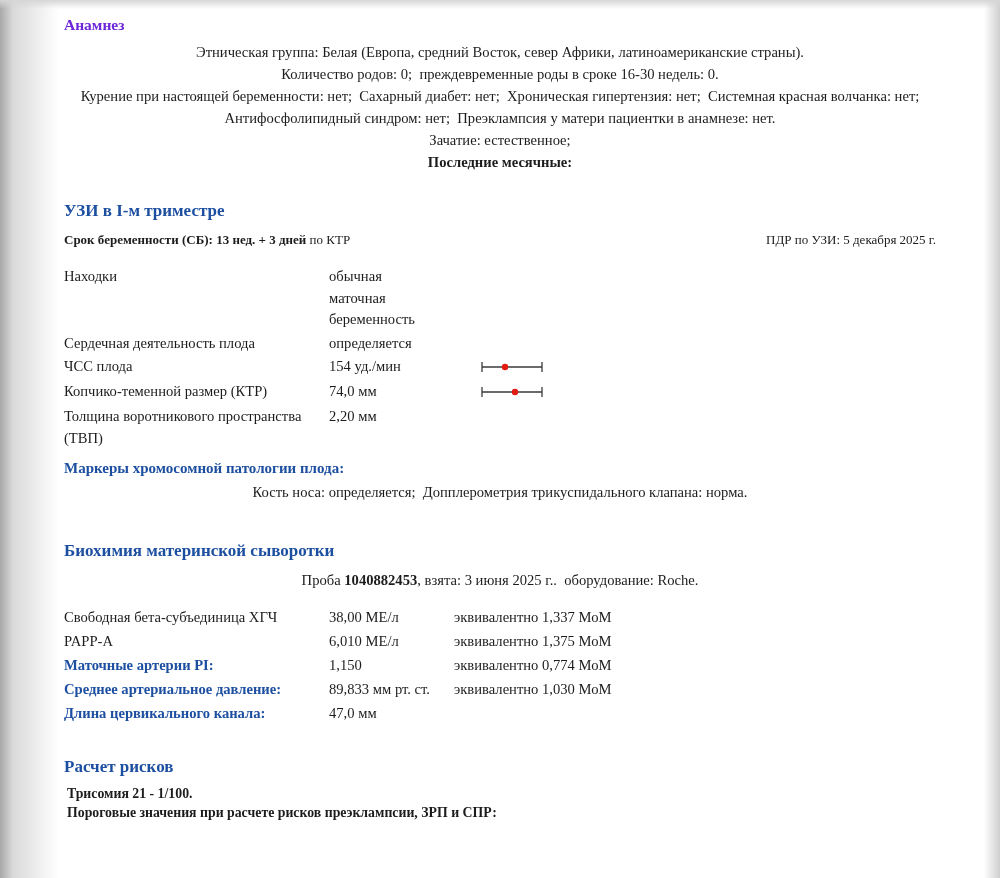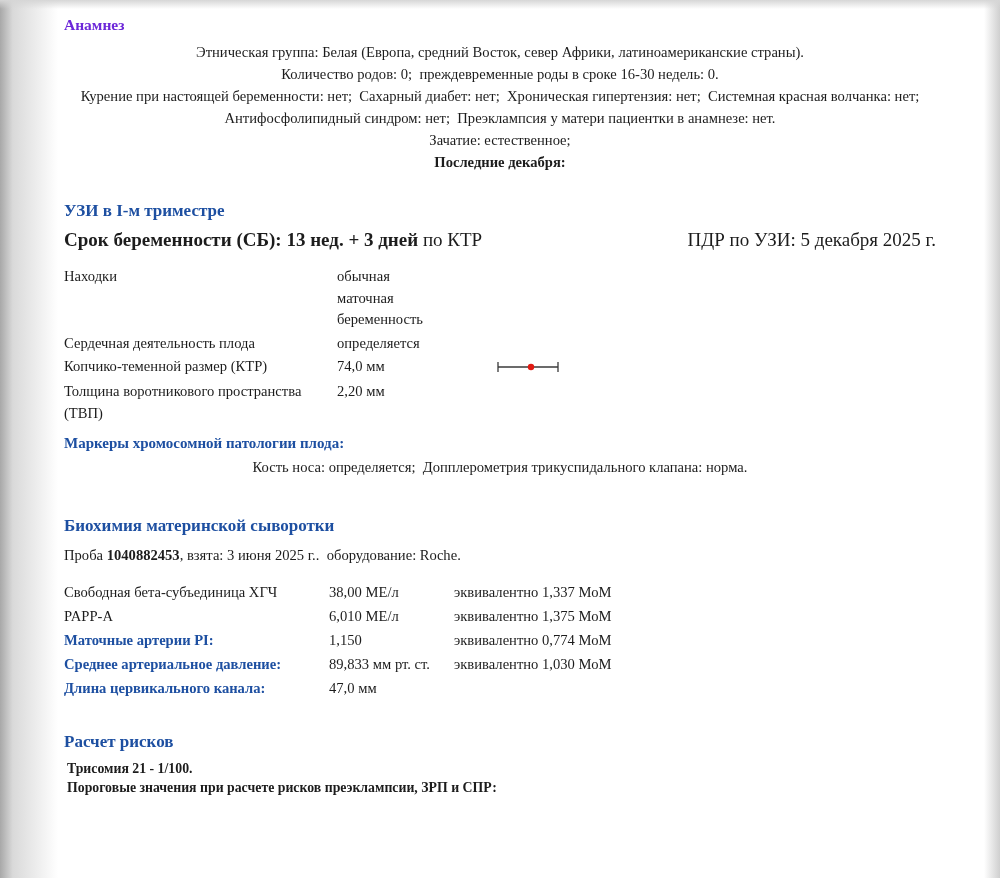--- a/index.html
+++ b/index.html
@@ -36,39 +36,38 @@
   h2.h-small { font-size: 15.5px; font-weight: bold; color: #6d28d9; margin-bottom: 7px; }
   h2.h-big { font-size: 17px; font-weight: bold; color: #1d4fa1; margin-bottom: 8px; }
   h3.h-sub { font-size: 15px; font-weight: bold; color: #1d4fa1; margin: 10px 0 4px 0; }
 
   .section-uzi { margin-top: 28px; }
   .section-biochem { margin-top: 38px; }
   .section-risks { margin-top: 32px; }
 
   .gestation-row {
     display: flex; justify-content: space-between; align-items: baseline;
-    font-size: 19px; line-height: 22px; margin-bottom: 14px;
+    font-size: 13px; line-height: 22px; margin-bottom: 14px;
   }
 
   .uzi-table { margin-top: 4px; }
   .uzi-row {
     display: grid;
     grid-template-columns: 265px 150px auto;
     align-items: start;
     padding: 1px 0;
-    gap: 8px;
   }
   .uzi-label, .uzi-value { font-size: 14.6px; line-height: 21.5px; white-space: pre-wrap; }
   .uzi-label { max-width: 250px; }
   .uzi-chart { padding-top: 3px; }
 
   .range-chart .rc-line { stroke: #3a3a3a; stroke-width: 1.3; }
   .range-chart .rc-dot { fill: #e11a12; }
 
-  .sample-line { font-size: 14.6px; line-height: 22px; margin-bottom: 12px; white-space: pre-wrap; }
+  .sample-line { font-size: 14.6px; line-height: 22px; margin-bottom: 12px; white-space: pre-wrap; text-align: center; }
 
   .bio-table { margin-top: 14px; }
   .bio-row {
     display: grid;
     grid-template-columns: 265px 125px auto;
     align-items: baseline;
     line-height: 24px;
   }
   .bio-label, .bio-value, .bio-mom { font-size: 14.6px; white-space: pre-wrap; }
   .bio-row.blue-row .bio-label { color: #1d4fa1; font-weight: bold; }
@@ -83,21 +82,21 @@
 <div class="edge-top"></div>
 
 <div class="page">
 
   <section class="section-anamnesis">
     <h2 class="h-small">Анамнез</h2>
     <p class="line">Этническая группа: Белая (Европа, средний Восток, север Африки, латиноамериканские страны).</p>
     <p class="line">Количество родов: 0;  преждевременные роды в сроке 16-30 недель: 0.</p>
     <p class="line">Курение при настоящей беременности: нет;  Сахарный диабет: нет;  Хроническая гипертензия: нет;  Системная красная волчанка: нет;  Антифосфолипидный синдром: нет;  Преэклампсия у матери пациентки в анамнезе: нет.</p>
     <p class="line">Зачатие: естественное;</p>
-    <p class="line bold">Последние декабря:</p>
+    <p class="line bold">Последние месячные:</p>
   </section>
 
   <section class="section-uzi">
     <h2 class="h-big">УЗИ в I-м триместре</h2>
 
     <div class="gestation-row">
       <span><span class="bold">Срок беременности (СБ): 13 нед. + 3 дней</span><span> по КТР</span></span>
       <span>ПДР по УЗИ: 5 декабря 2025 г.</span>
     </div>
 
@@ -106,20 +105,32 @@
         <div class="uzi-label">Находки</div>
         <div class="uzi-value">обычная
 маточная
 беременность</div>
         <div class="uzi-chart"></div>
       </div>
       <div class="uzi-row">
         <div class="uzi-label">Сердечная деятельность плода</div>
         <div class="uzi-value">определяется</div>
         <div class="uzi-chart"></div>
+      </div>
+      <div class="uzi-row">
+        <div class="uzi-label">ЧСС плода</div>
+        <div class="uzi-value">154 уд./мин</div>
+        <div class="uzi-chart">
+          <svg class="range-chart" width="66" height="16" viewBox="0 0 66 16">
+            <line class="rc-line" x1="3" y1="8" x2="63" y2="8"></line>
+            <line class="rc-line" x1="3" y1="3" x2="3" y2="13"></line>
+            <line class="rc-line" x1="63" y1="3" x2="63" y2="13"></line>
+            <circle class="rc-dot" cy="8" r="3.2" cx="26"></circle>
+          </svg>
+        </div>
       </div>
       <div class="uzi-row">
         <div class="uzi-label">Копчико-теменной размер (КТР)</div>
         <div class="uzi-value">74,0 мм</div>
         <div class="uzi-chart">
           <svg class="range-chart" width="66" height="16" viewBox="0 0 66 16">
             <line class="rc-line" x1="3" y1="8" x2="63" y2="8"></line>
             <line class="rc-line" x1="3" y1="3" x2="3" y2="13"></line>
             <line class="rc-line" x1="63" y1="3" x2="63" y2="13"></line>
             <circle class="rc-dot" cy="8" r="3.2" cx="36"></circle>

